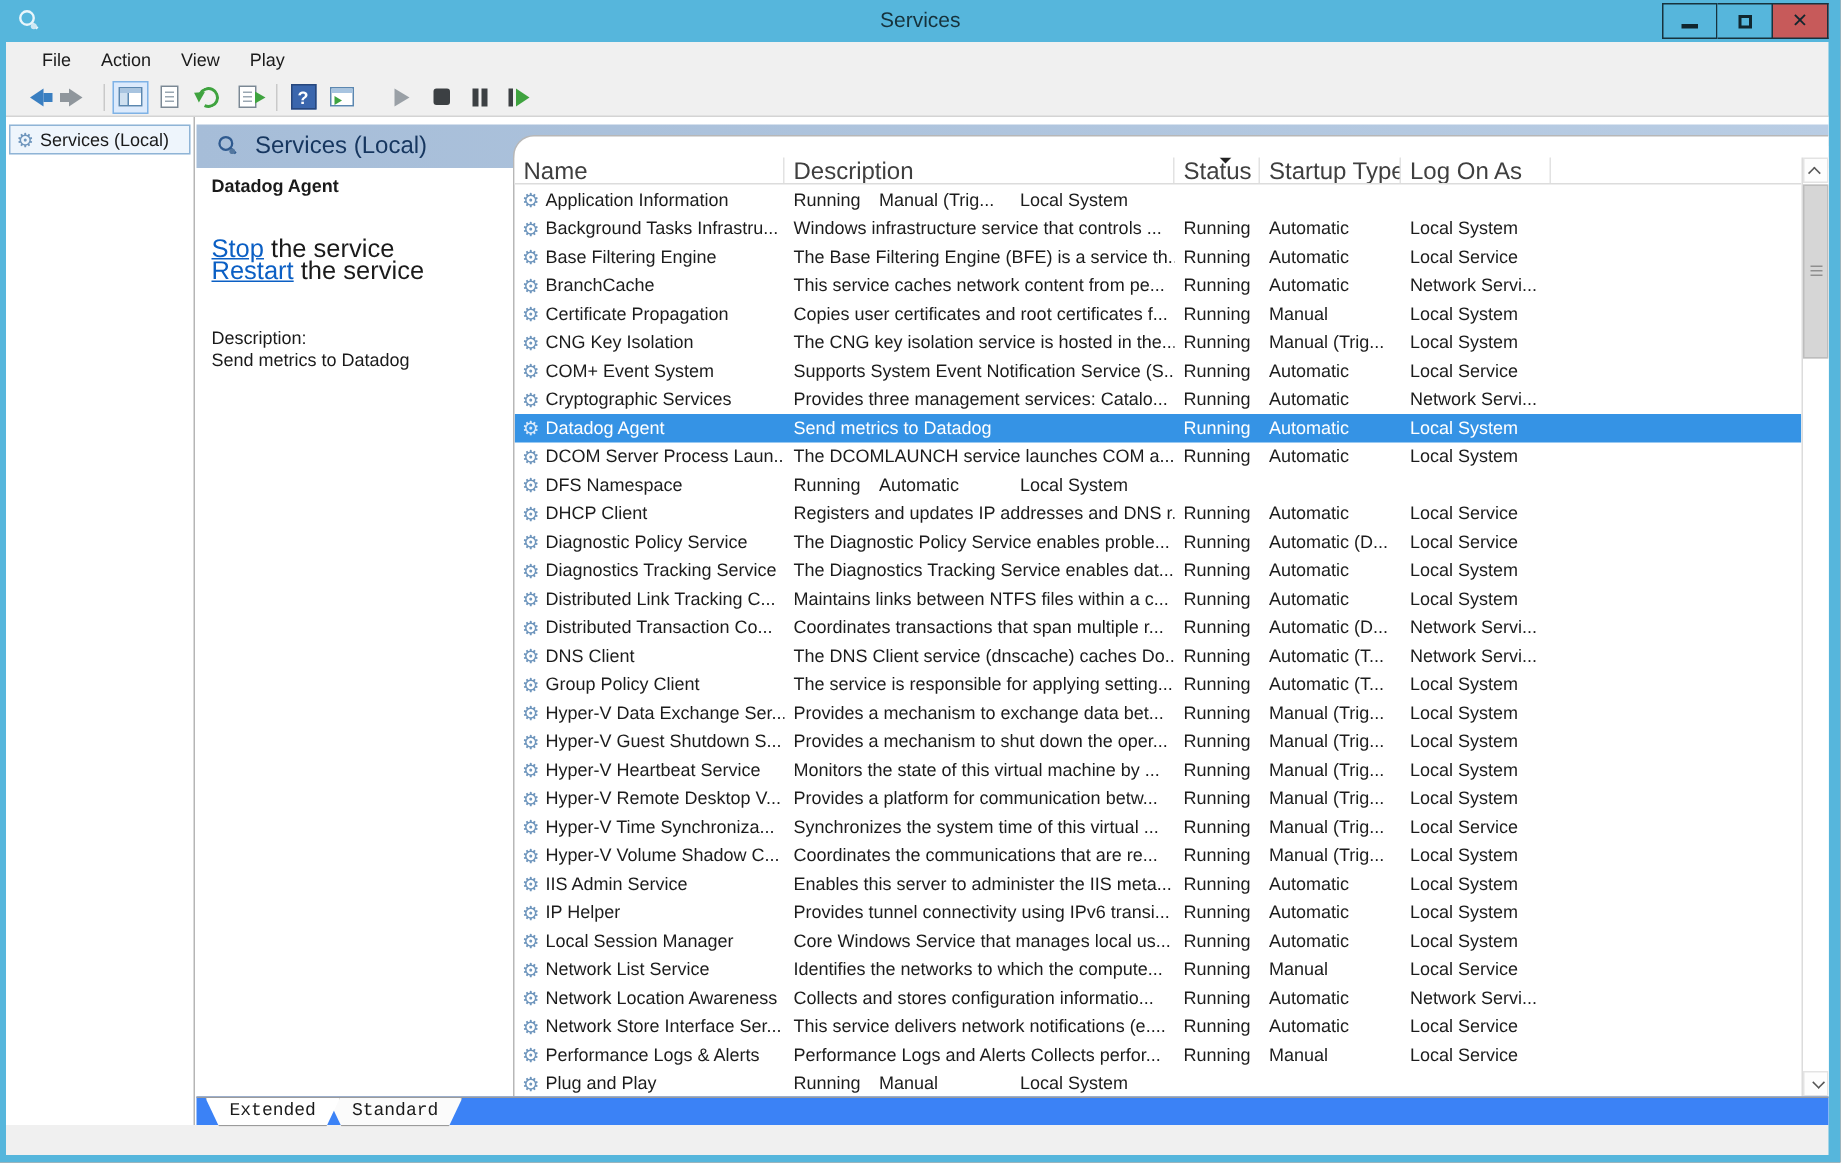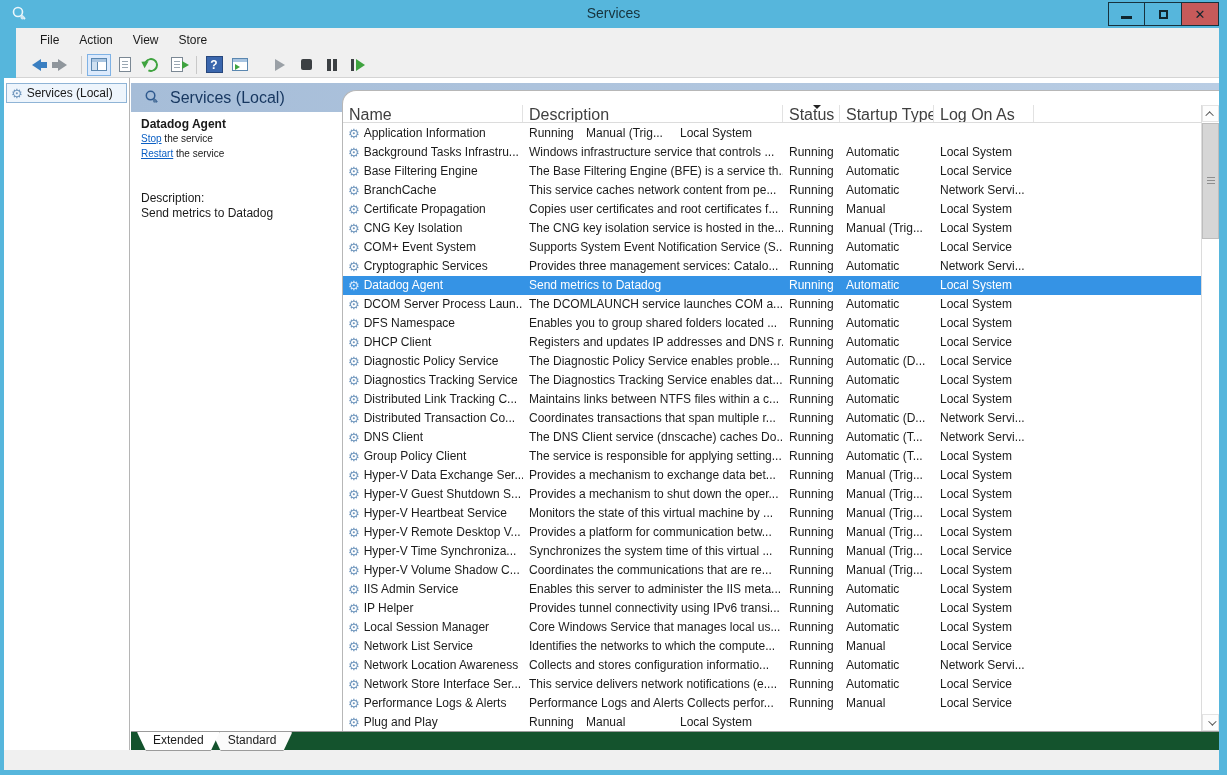--- a/index.html
+++ b/index.html
@@ -13,21 +13,21 @@
   .app-icon { position:absolute; left:10px; top:5px; width:18px; height:18px; }
   .title-text { position:absolute; left:0; top:5px; width:100%; text-align:center; font-size:14px; color:#16323c; }
   .win-controls { position:absolute; right:8px; top:2px; display:flex; height:24px; }
   .win-btn { width:37px; height:24px; border:1px solid #17323d; display:flex; align-items:center; justify-content:center; color:#10262e; font-size:13px; font-weight:bold; background:#56b6dc; cursor:default; }
   .win-btn + .win-btn { border-left:none; }
   .win-btn.close { background:#c75a5a; }
   .max-glyph { width:9px; height:9px; border:2px solid #10262e; }
   .min-glyph { width:11px; height:3px; background:#10262e; margin-top:6px; }
 
   
-  .chrome { position:absolute; left:16px; right:8px; top:28px; height:50px; background:#f0f0f0; }
+  .chrome { position:absolute; left:4px; right:8px; top:28px; height:50px; background:#f0f0f0; }
   .menubar { height:24px; display:flex; align-items:center; padding-left:14px; gap:0; }
   .menu-item { font-size:12px; color:#1a1a1a; padding:3px 10px; cursor:default; }
   .toolbar { height:26px; display:flex; align-items:center; padding-left:8px; border-bottom:1px solid #d4d4d4; }
   .tb-btn { width:24px; height:22px; display:flex; align-items:center; justify-content:center; margin-right:2px; border:1px solid transparent; }
   .tb-btn.active-tool { border:1px solid #7fb2e5; background:#dceafc; }
   .tb-sep { width:1px; height:18px; background:#c9c9c9; margin:0 5px; }
   .tb-gap { width:14px; }
 
   
   .arrow-left { width:0; height:0; border-top:6px solid transparent; border-bottom:6px solid transparent; border-right:9px solid #3a7fc1; position:relative; }
@@ -59,21 +59,21 @@
   .gear { color:#6f96bd; font-size:13px; line-height:1; }
 
   .rpanel { position:absolute; left:127px; right:0; top:0; bottom:0; background:#fff; }
   .band { position:absolute; left:0; right:0; top:5px; height:29px; background:linear-gradient(90deg,#a6bdd8,#b9cde4); display:flex; align-items:center; padding-left:12px; gap:10px; }
   .band-title { font-size:16px; color:#16365f; }
   .band-icon { width:17px; height:17px; }
 
   
   .extpanel { position:absolute; left:0; top:34px; width:211px; bottom:19px; background:#fff; padding:4px 10px; }
   .svc-name { font-size:12px; font-weight:bold; color:#1a1a1a; margin-top:1px; }
-  .svc-actions { font-size:10px; color:#1a1a1a; line-height:15px; }
+  .svc-actions { margin-top:27px; font-size:17px; color:#1a1a1a; line-height:15px; }
   .lnk { color:#0b5fc4; text-decoration:underline; cursor:pointer; }
   .svc-desc-label { margin-top:30px; font-size:12px; color:#1a1a1a; }
   .svc-desc { margin-top:1px; font-size:12px; color:#1a1a1a; }
 
   
   .table-wrap { position:absolute; left:211px; right:0; top:12px; bottom:19px; background:#fff; border:1px solid #b7b7b7; border-right:none; border-bottom:none; border-top-left-radius:14px; overflow:hidden; }
   .thead { position:absolute; left:0; right:18px; top:14px; height:18px; display:flex; border-bottom:1px solid #dcdcdc; background:#fff; }
   .th { font-size:16px; color:#3f3f3f; padding:1px 4px 0 6px; border-right:1px solid #e2e2e2; position:relative; white-space:nowrap; overflow:hidden; }
   .sort-arrow { position:absolute; top:0; left:30px; width:0; height:0; border-left:4px solid transparent; border-right:4px solid transparent; border-top:4px solid #222; }
   .col-name { width:180px; }
@@ -94,21 +94,21 @@
   .scroll-btn { position:absolute; left:0; width:17px; height:17px; background:#fdfdfd; border:1px solid #e3e3e3; display:flex; align-items:center; justify-content:center; }
   .scroll-btn.up { top:0; }
   .scroll-btn.down { bottom:0; }
   .chev { width:6px; height:6px; border-left:1px solid #555; border-top:1px solid #555; }
   .chev.up { transform:rotate(45deg) translateY(2px); }
   .chev.down { transform:rotate(225deg) translateY(2px); }
   .scroll-thumb { position:absolute; left:0; top:18px; width:17px; height:116px; background:#d6d6d6; border:1px solid #bdbdbd; }
   .grip { position:absolute; left:4px; top:53px; width:8px; height:1px; background:#8f8f8f; box-shadow:0 3px 0 #8f8f8f, 0 6px 0 #8f8f8f; }
 
   
-  .tabstrip { position:absolute; left:0; right:0; bottom:0; height:19px; background:#14532d; border-top:1px solid #9b9b9b; display:flex; padding-left:6px; }
+  .tabstrip { position:absolute; left:0; right:0; bottom:0; height:19px; background:#3b82f6; border-top:1px solid #9b9b9b; display:flex; padding-left:6px;font-family:Liberation Mono, monospace; }
   .tab { position:relative; height:19px; padding:1px 16px 0 16px; font-size:12px; color:#1a1a1a; background:#fff; border-bottom:1px solid #9b9b9b; clip-path:polygon(0 0, 100% 0, calc(100% - 9px) 100%, 9px 100%); margin-right:-8px; }
   .tab::before { content:""; position:absolute; left:0; top:0; width:13px; height:26px; background:transparent; border-left:1px solid #9b9b9b; transform:rotate(25deg); transform-origin:top left; }
   .tab::after { content:""; position:absolute; right:0; top:0; width:13px; height:26px; border-right:1px solid #9b9b9b; transform:rotate(-25deg); transform-origin:top right; }
   .tab.active { z-index:2; }
   .tab:not(.active) { background:#fbfbfb; z-index:1; }
 
   .statusbar { position:absolute; left:4px; right:8px; bottom:5px; height:20px; background:#f0f0f0; }
 </style>
 </head>
 <body>
@@ -133,21 +133,21 @@
           <span>✕</span>
         </div>
     </div>
   </div>
 
   <div class="chrome">
     <div class="menubar" id="menubar">
         <div class="menu-item">File</div>
         <div class="menu-item">Action</div>
         <div class="menu-item">View</div>
-        <div class="menu-item">Store</div>
+        <div class="menu-item">Play</div>
       </div>
     <div class="toolbar">
       <div class="tb-btn">
           <span class="arrow-left"></span>
         </div>
       <div class="tb-btn">
           <span class="arrow-right"></span>
         </div>
       <div class="tb-sep"></div>
       <div class="tb-btn active-tool">
@@ -326,21 +326,20 @@
               <span class="cell col-desc">The DCOMLAUNCH service launches COM a...</span>
               <span class="cell col-status">Running</span>
               <span class="cell col-startup">Automatic</span>
               <span class="cell col-logon">Local System</span>
             </div>
             <div class="trow">
               <span class="cell col-name">
                 <span class="gear">⚙</span>
                 <span>DFS Namespace</span>
               </span>
-              <span class="cell col-desc">Enables you to group shared folders located ...</span>
               <span class="cell col-status">Running</span>
               <span class="cell col-startup">Automatic</span>
               <span class="cell col-logon">Local System</span>
             </div>
             <div class="trow">
               <span class="cell col-name">
                 <span class="gear">⚙</span>
                 <span>DHCP Client</span>
               </span>
               <span class="cell col-desc">Registers and updates IP addresses and DNS r...</span>

